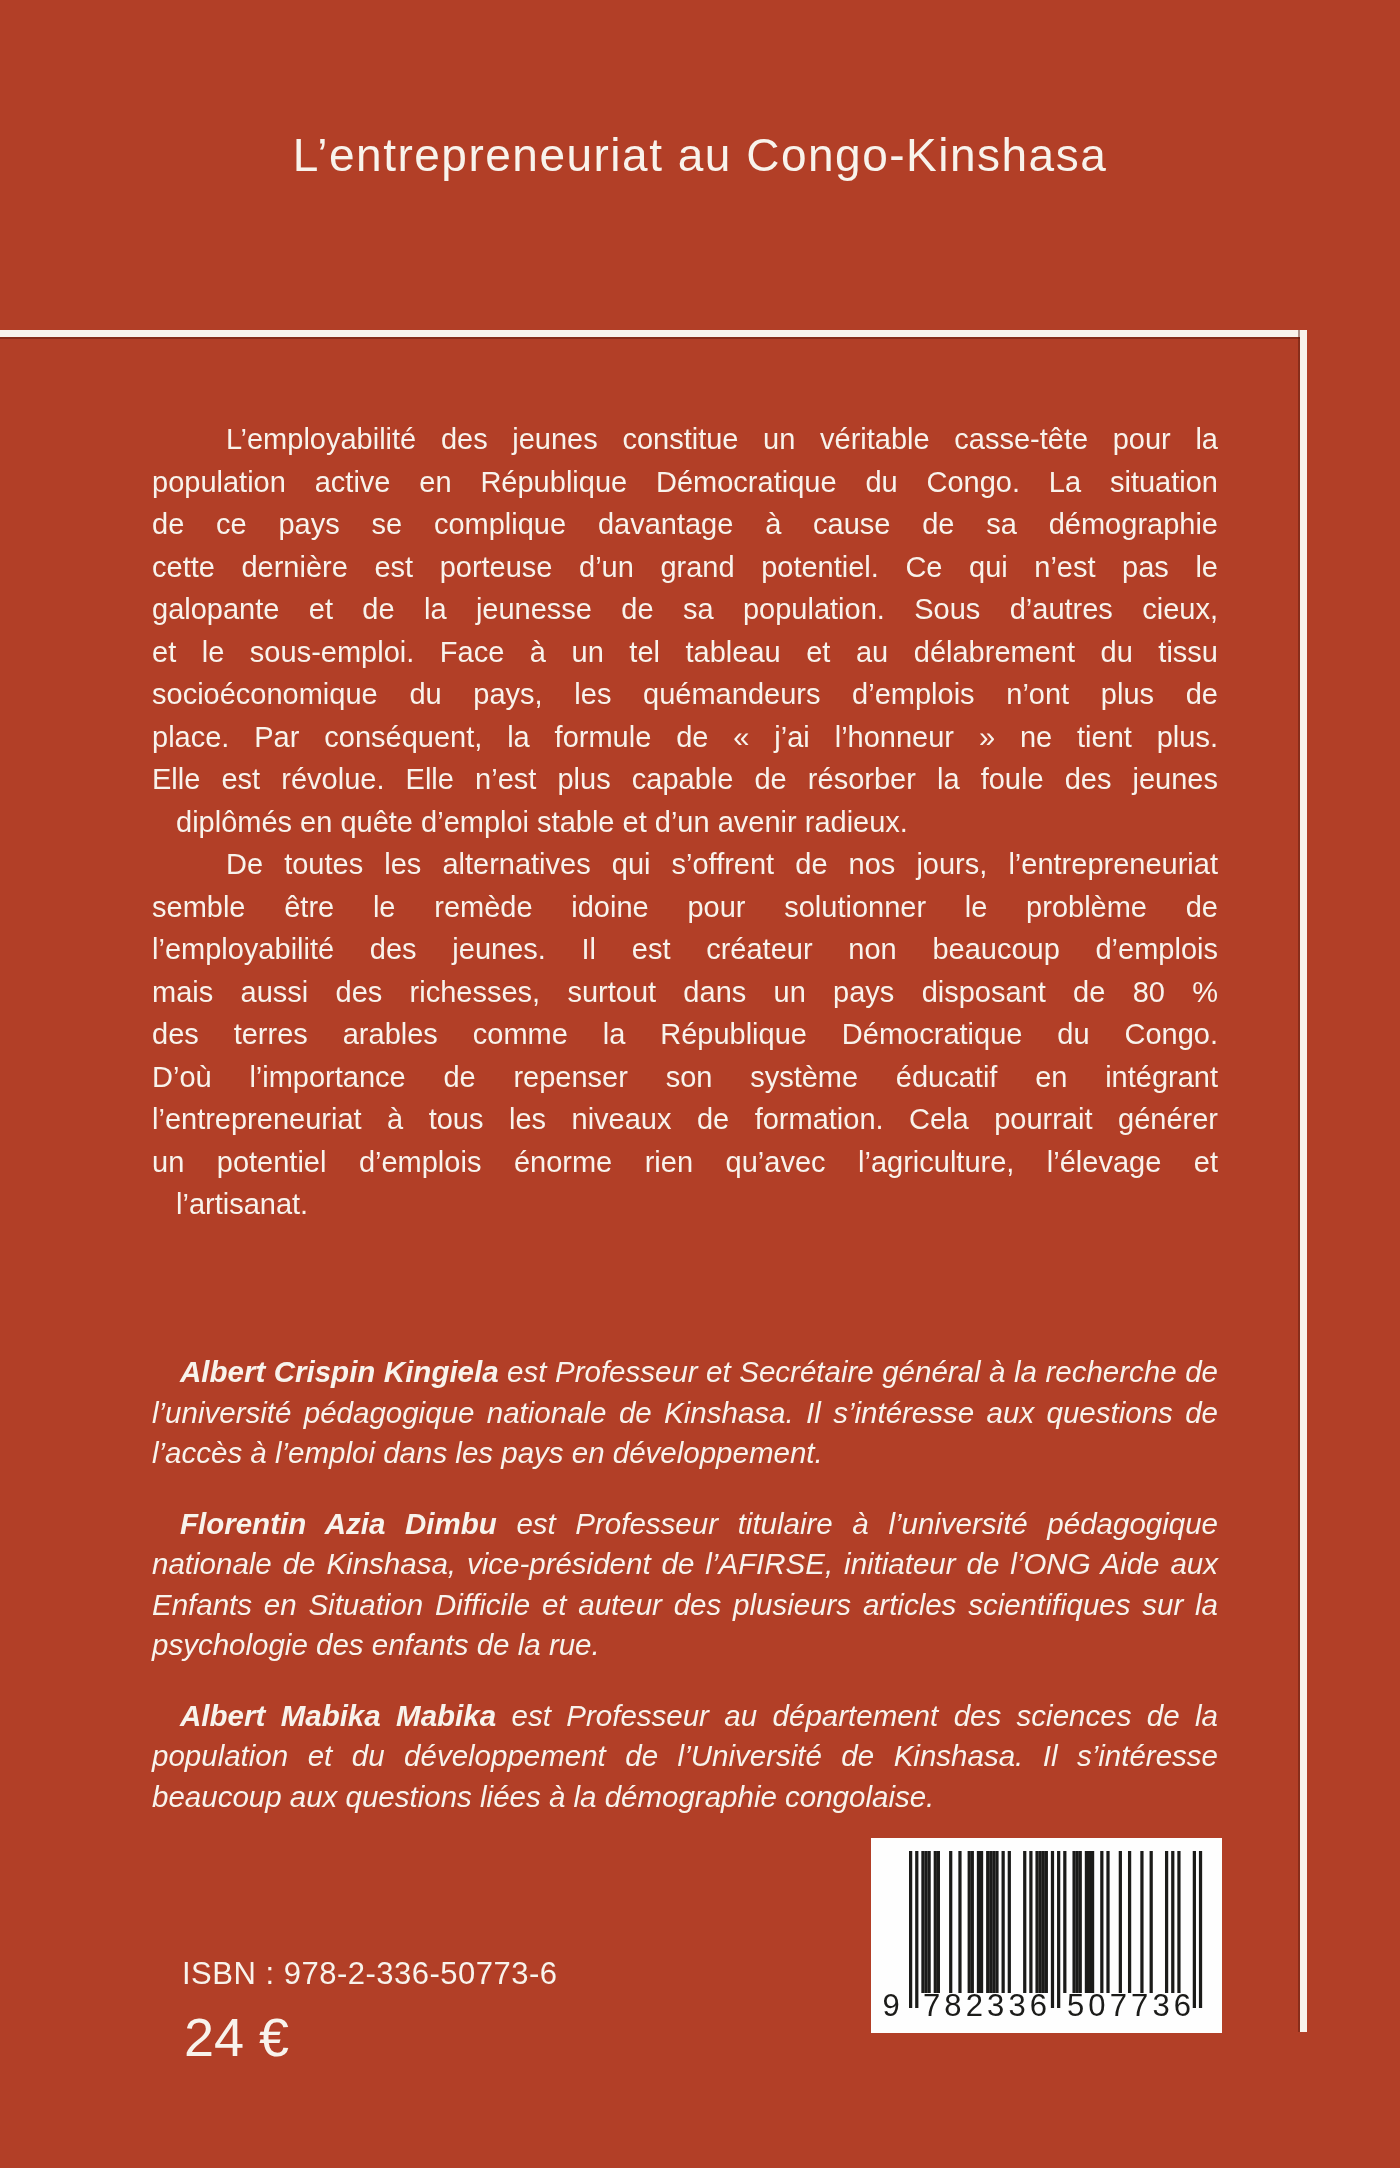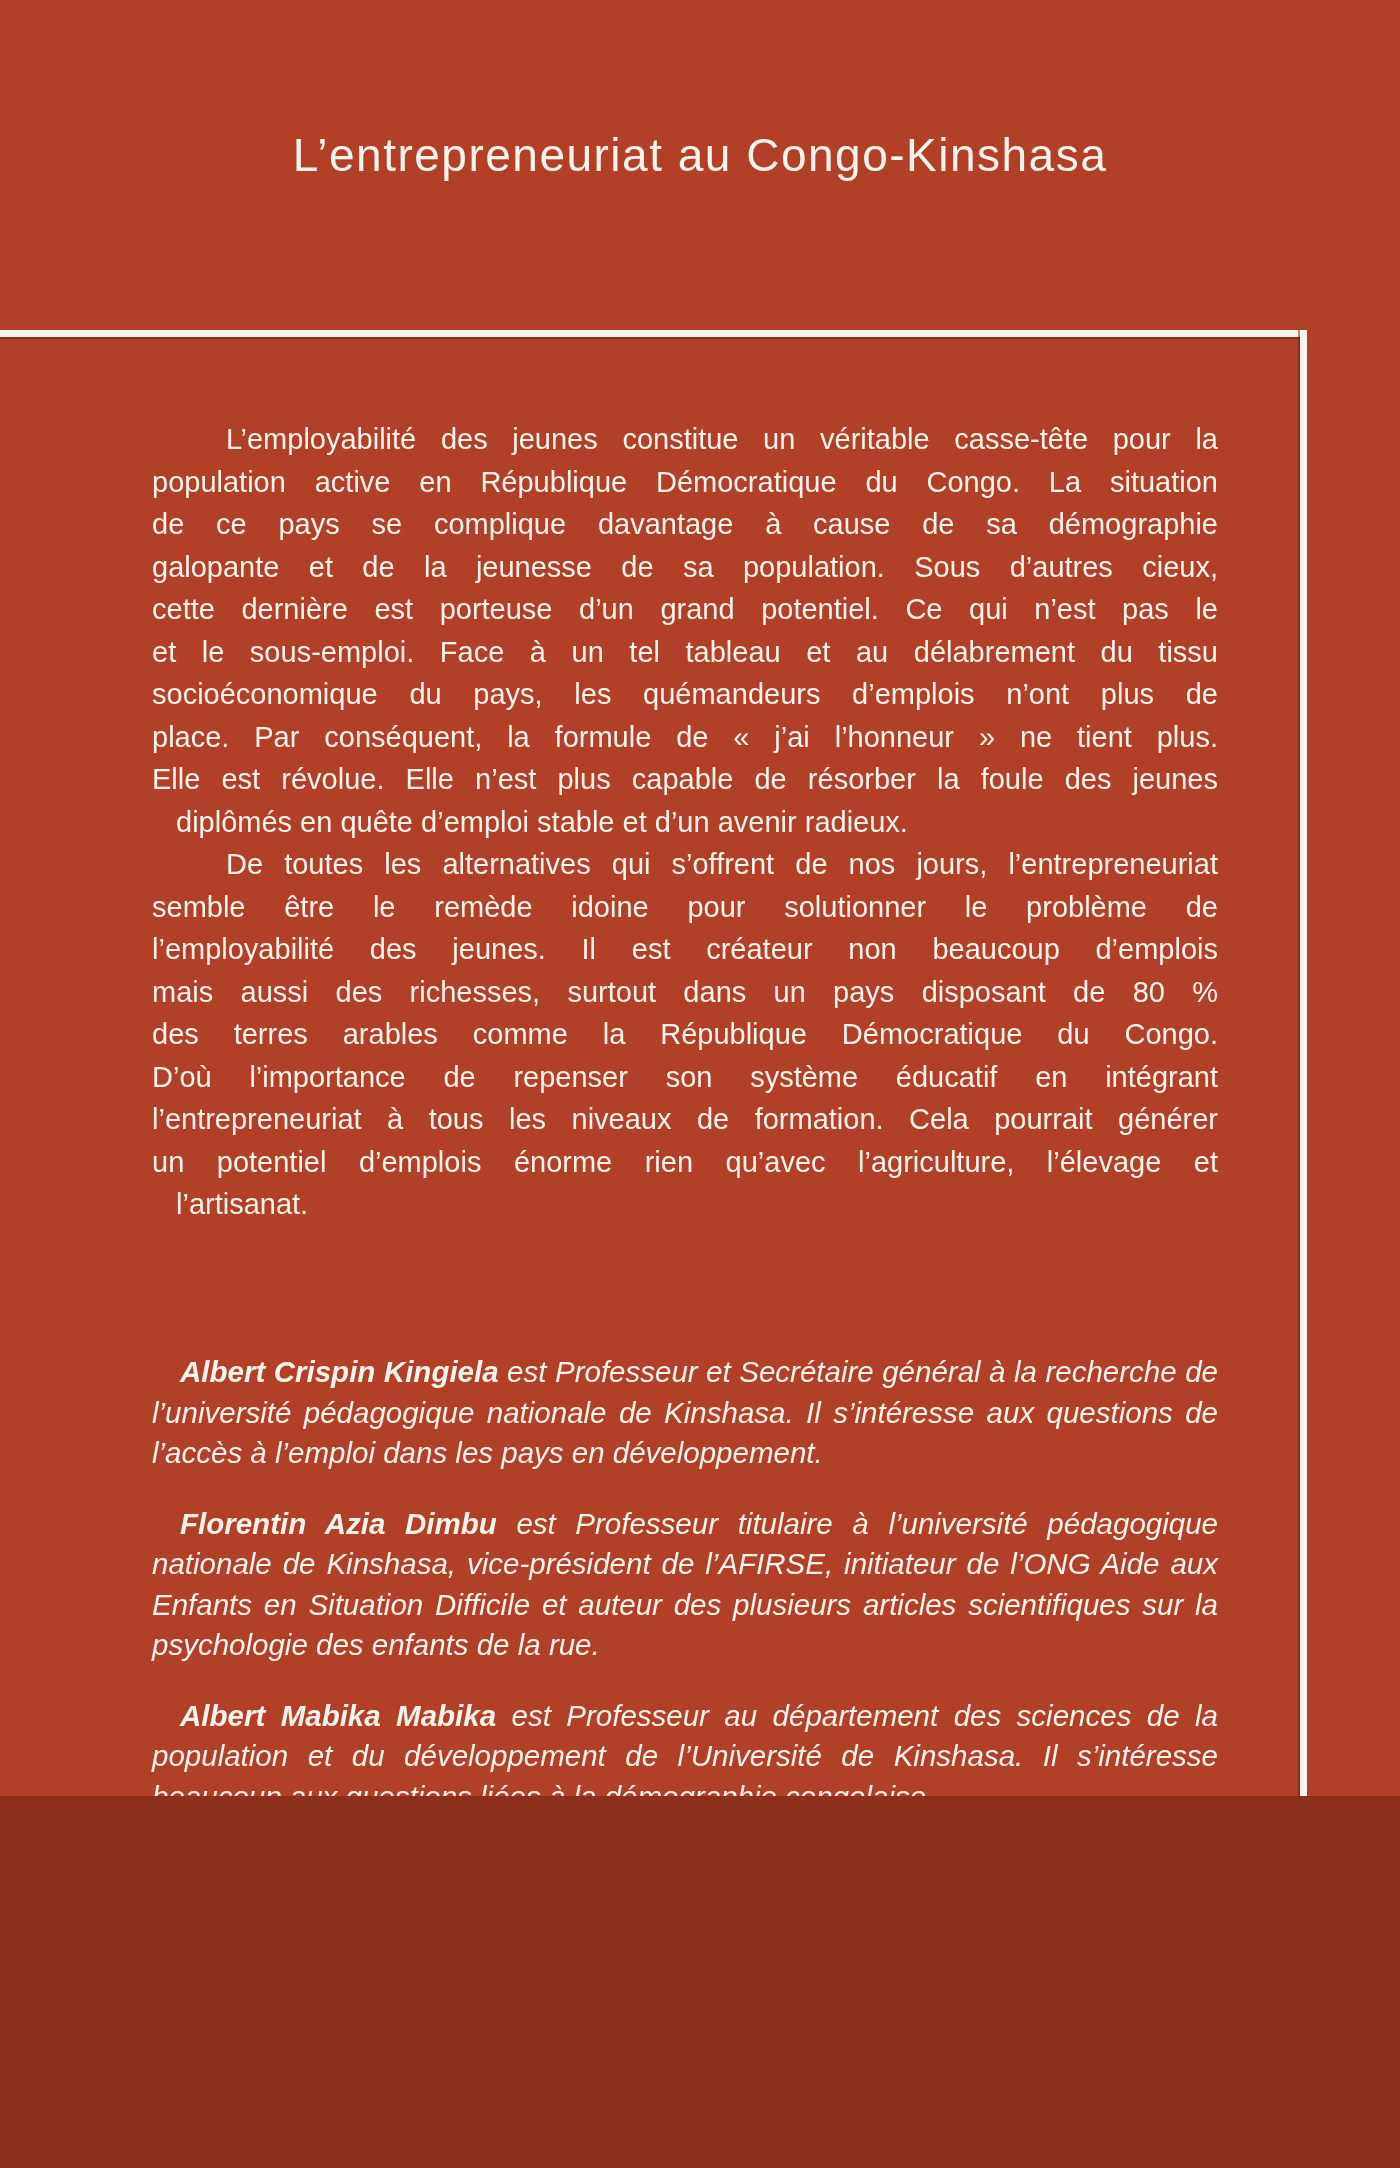--- a/index.html
+++ b/index.html
@@ -1,18 +1,18 @@
 <!DOCTYPE html>
 <html><head>
 <meta charset="utf-8">
 <style>
   html,body { margin:0; padding:0; background:#8c2f1c; }
   .cover {
     position:relative;
-    width:1400px; height:1796px;
+    width:1400px; height:2168px;
     background:#b23f27;
     font-family:"Liberation Sans", sans-serif;
     color:#f8f3ec;
     overflow:hidden;
   }
   
   .title {
     position:absolute; top:128px; left:0; width:1400px;
     margin:0; text-align:center;
     font-size:46px; font-weight:400; letter-spacing:1.5px;
@@ -71,22 +71,22 @@
   <h1 class="title">L’entrepreneuriat au Congo-Kinshasa</h1>
 
   <div class="frame-top"></div>
   <div class="frame-right"></div>
 
   <div class="synopsis">
     <div class="para">
         <div class="line first-indent">L’employabilité des jeunes constitue un véritable casse-tête pour la</div>
         <div class="line">population active en République Démocratique du Congo. La situation</div>
         <div class="line">de ce pays se complique davantage à cause de sa démographie</div>
+        <div class="line">cette dernière est porteuse d’un grand potentiel. Ce qui n’est pas le</div>
         <div class="line">galopante et de la jeunesse de sa population. Sous d’autres cieux,</div>
-        <div class="line">cette dernière est porteuse d’un grand potentiel. Ce qui n’est pas le</div>
         <div class="line">et le sous-emploi. Face à un tel tableau et au délabrement du tissu</div>
         <div class="line">socioéconomique du pays, les quémandeurs d’emplois n’ont plus de</div>
         <div class="line">place. Par conséquent, la formule de « j’ai l’honneur » ne tient plus.</div>
         <div class="line">Elle est révolue. Elle n’est plus capable de résorber la foule des jeunes</div>
         <div class="line last">diplômés en quête d’emploi stable et d’un avenir radieux.</div>
       </div>
     <div class="para">
         <div class="line first-indent">De toutes les alternatives qui s’offrent de nos jours, l’entrepreneuriat</div>
         <div class="line">semble être le remède idoine pour solutionner le problème de</div>
         <div class="line">l’employabilité des jeunes. Il est créateur non beaucoup d’emplois</div>

